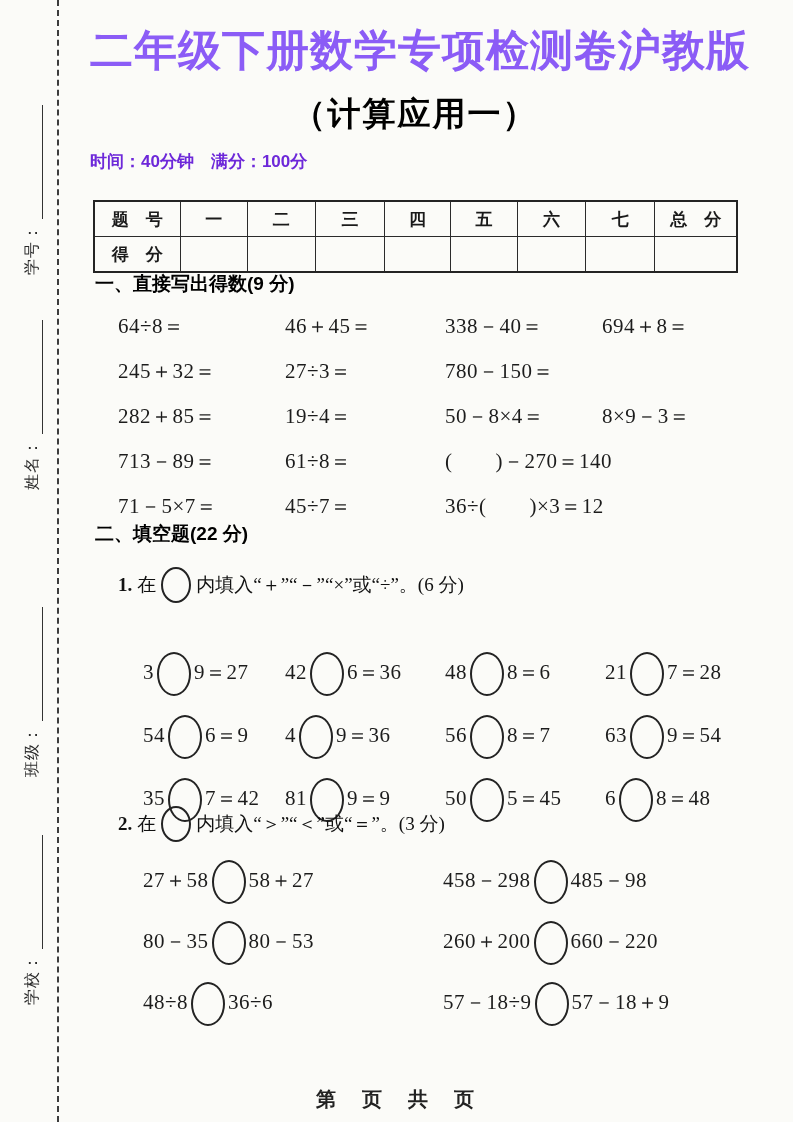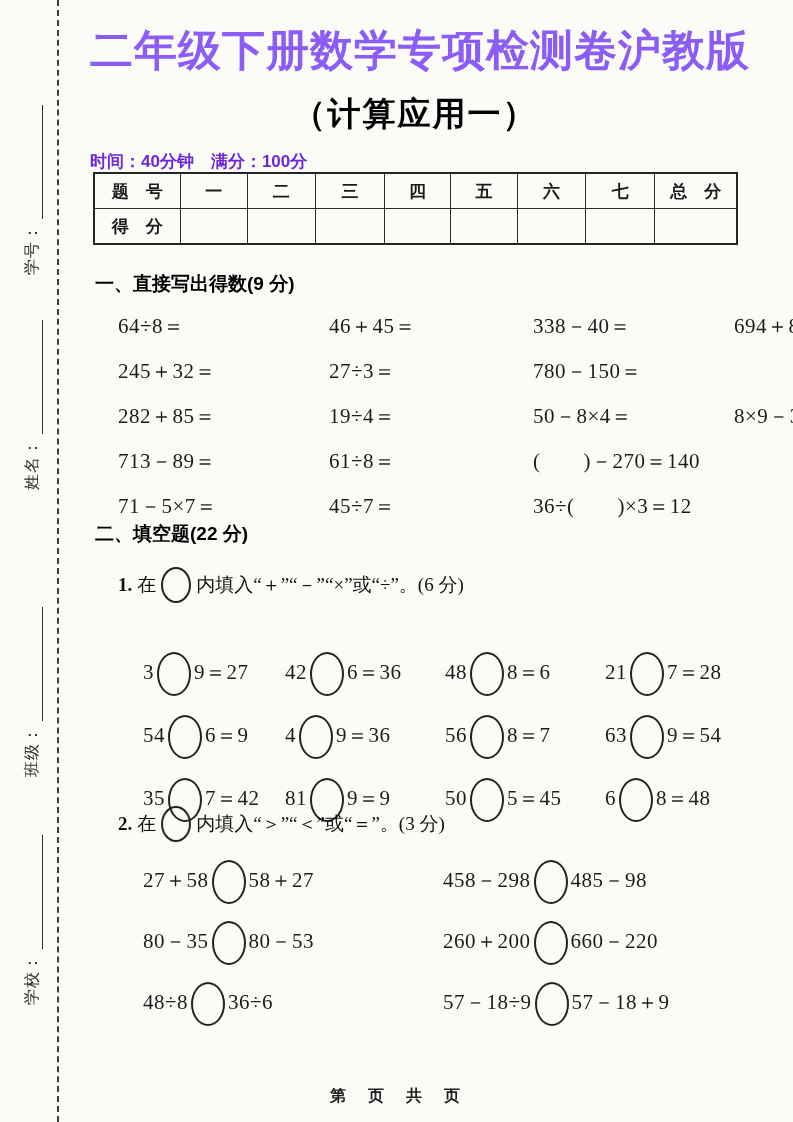--- a/index.html
+++ b/index.html
@@ -28,37 +28,37 @@
   }
   .subtitle{
     position:absolute;top:92px;left:90px;width:650px;text-align:center;
     font-size:33px;font-weight:800;letter-spacing:2px;color:#000;
   }
   .exam-info{
     position:absolute;top:150px;left:90px;width:647px;text-align:left;
     font-size:17px;font-weight:700;color:#6d28d9;
   }
   table.score{
-    position:absolute;top:172px;left:93px;width:645px;
+    position:absolute;top:200px;left:93px;width:645px;
     border-collapse:collapse;table-layout:fixed;
     border:2.5px solid #242424;
   }
   table.score th,table.score td{
     border:1.5px solid #2b2b2b;height:34px;padding:0;
     text-align:center;font-size:17px;font-weight:600;color:#1a1a1a;
   }
   .sec-heading{
     position:absolute;left:95px;font-size:19px;font-weight:800;color:#000;
   }
   .h1{top:271px;} .h2{top:521px;}
 
   .serifmath{font-family:"Liberation Serif","DejaVu Serif",serif;}
 
   .sec1{position:absolute;top:303px;left:118px;width:622px;font-size:21px;}
-  .calc-row{display:grid;grid-template-columns:167px 160px 157px 1fr;height:45px;align-items:center;gap:44px;}
+  .calc-row{display:grid;grid-template-columns:167px 160px 157px 1fr;height:45px;align-items:center;}
   .expr{white-space:nowrap;letter-spacing:0.5px;}
   .expr.wide{grid-column:3 / span 2;}
 
   .item-line{
     position:absolute;left:118px;font-size:19px;display:flex;align-items:center;
     white-space:nowrap;color:#111;
   }
   .i1{top:567px;} .i2{top:806px;}
   .item-num{font-weight:800;margin-right:5px;}
 
@@ -69,21 +69,21 @@
   .circle.inline{width:26px;height:32px;margin:0 5px;}
 
   .rows1{position:absolute;top:642px;left:143px;width:602px;font-size:21px;}
   .crow{display:grid;grid-template-columns:142px 160px 160px 1fr;height:63px;align-items:center;}
   .rows2{position:absolute;top:851px;left:143px;width:602px;font-size:21px;}
   .crow2{display:grid;grid-template-columns:300px 1fr;height:61px;align-items:center;}
   .cprob{white-space:nowrap;letter-spacing:0.5px;}
 
   .footer{
     position:absolute;top:1086px;left:0;width:793px;text-align:center;
-    font-size:16px;font-weight:600;letter-spacing:3px;color:#222;
+    font-size:20px;font-weight:600;letter-spacing:3px;color:#222;
   }
 </style>
 </head>
 <body>
 
 <div class="fold-line"></div>
 
 <div class="sgroup g1">
   <span class="lbl">学号：</span>
   <span class="line"></span>

